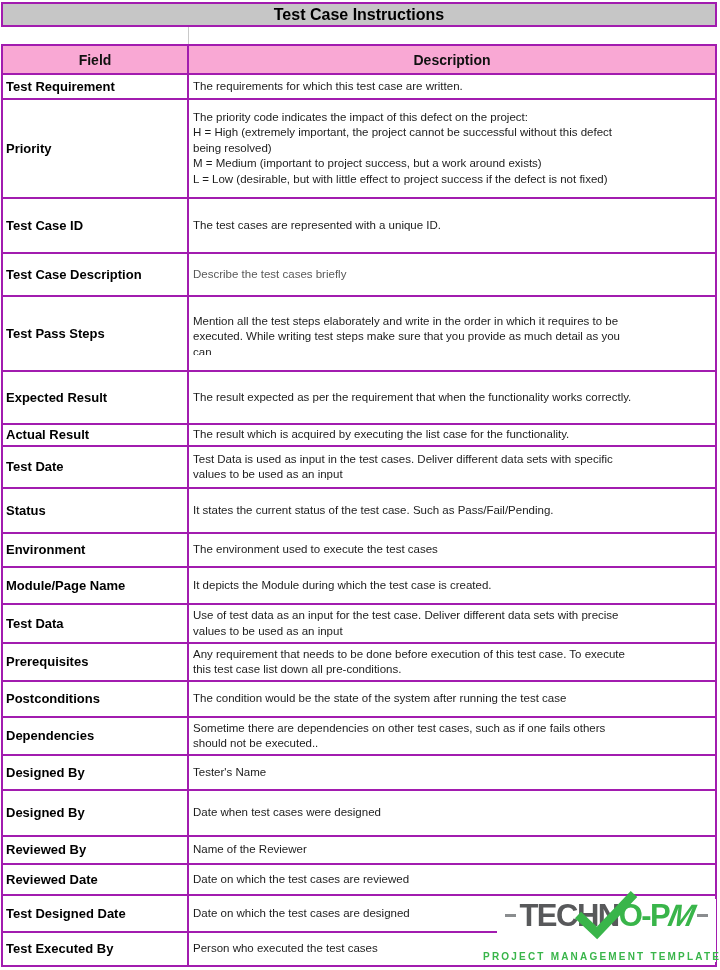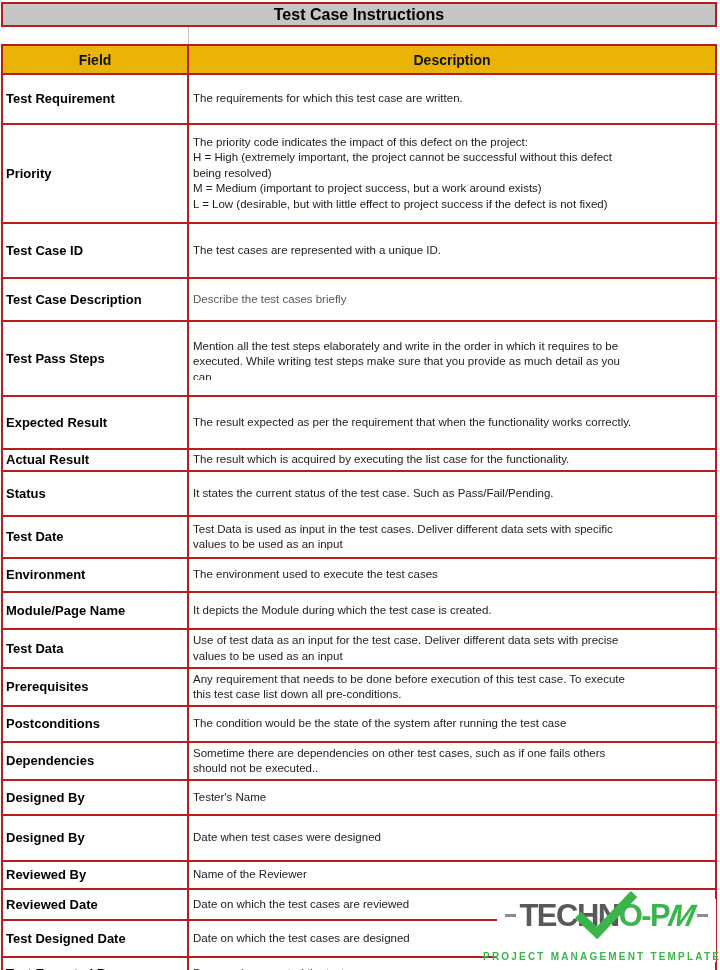--- a/index.html
+++ b/index.html
@@ -4,30 +4,30 @@
 <style>
   html,body { margin:0; padding:0; background:#ffffff; }
   .page {
     position:relative; width:720px; height:970px; background:#ffffff;
     font-family:"Liberation Sans", sans-serif; overflow:hidden;
   }
   table.sheet {
     border-collapse:collapse; table-layout:fixed;
     width:716px; margin:2px 0 0 1px;
   }
-  td { border:2px solid #b91c1c; overflow:hidden; vertical-align:middle; }
+  td { border:2px solid #a21caf; overflow:hidden; vertical-align:middle; }
   col.c1 { width:186px; }
   td.title {
     background:#c6c6c6; font-weight:bold; font-size:16px;
     text-align:center; color:#000;
   }
   tr.spacer-row td { border:none; background:#fff; }
   tr.spacer-row td.sp1 { border-right:1px solid #c9c9c9; }
   td.head {
-    background:#eab308; font-weight:bold; font-size:14px;
+    background:#f9a8d4; font-weight:bold; font-size:14px;
     text-align:center; color:#111;
   }
   td.f {
     font-weight:bold; font-size:13px; color:#000;
     padding:0 2px 0 3px; line-height:14px;
   }
   td.d {
     font-size:11.5px; color:#1c1c1c; padding:0 3px 0 4px;
     line-height:15.5px; white-space:pre-line;
   }
@@ -70,21 +70,21 @@
       </tr>
       <tr class="spacer-row" style="height:19px">
         <td class="sp1"></td>
         <td class="sp2"></td>
       </tr>
       <tr style="height:29px">
         <td class="head">Field</td>
         <td class="head">Description</td>
       </tr>
 
-      <tr style="height:50px">
+      <tr style="height:25px">
         <td class="f">Test Requirement</td>
         <td class="d">The requirements for which this test case are written.</td>
       </tr>
       <tr style="height:99px">
         <td class="f">Priority</td>
         <td class="d">The priority code indicates the impact of this defect on the project:
 H = High (extremely important, the project cannot be successful without this defect
 being resolved)
 M = Medium (important to project success, but a work around exists)
 L = Low (desirable, but with little effect to project success if the defect is not fixed)</td>
@@ -106,28 +106,28 @@
         </td>
       </tr>
       <tr style="height:53px">
         <td class="f">Expected Result</td>
         <td class="d">The result expected as per the requirement that when the functionality works correctly.</td>
       </tr>
       <tr style="height:22px">
         <td class="f">Actual Result</td>
         <td class="d">The result which is acquired by executing the list case for the functionality.</td>
       </tr>
-      <tr style="height:45px">
-        <td class="f">Status</td>
-        <td class="d">It states the current status of the test case. Such as Pass/Fail/Pending.</td>
-      </tr>
       <tr style="height:42px">
         <td class="f">Test Date</td>
         <td class="d">Test Data is used as input in the test cases. Deliver different data sets with specific
 values to be used as an input</td>
+      </tr>
+      <tr style="height:45px">
+        <td class="f">Status</td>
+        <td class="d">It states the current status of the test case. Such as Pass/Fail/Pending.</td>
       </tr>
       <tr style="height:34px">
         <td class="f">Environment</td>
         <td class="d">The environment used to execute the test cases</td>
       </tr>
       <tr style="height:37px">
         <td class="f">Module/Page Name</td>
         <td class="d">It depicts the Module during which the test case is created.</td>
       </tr>
       <tr style="height:39px">

